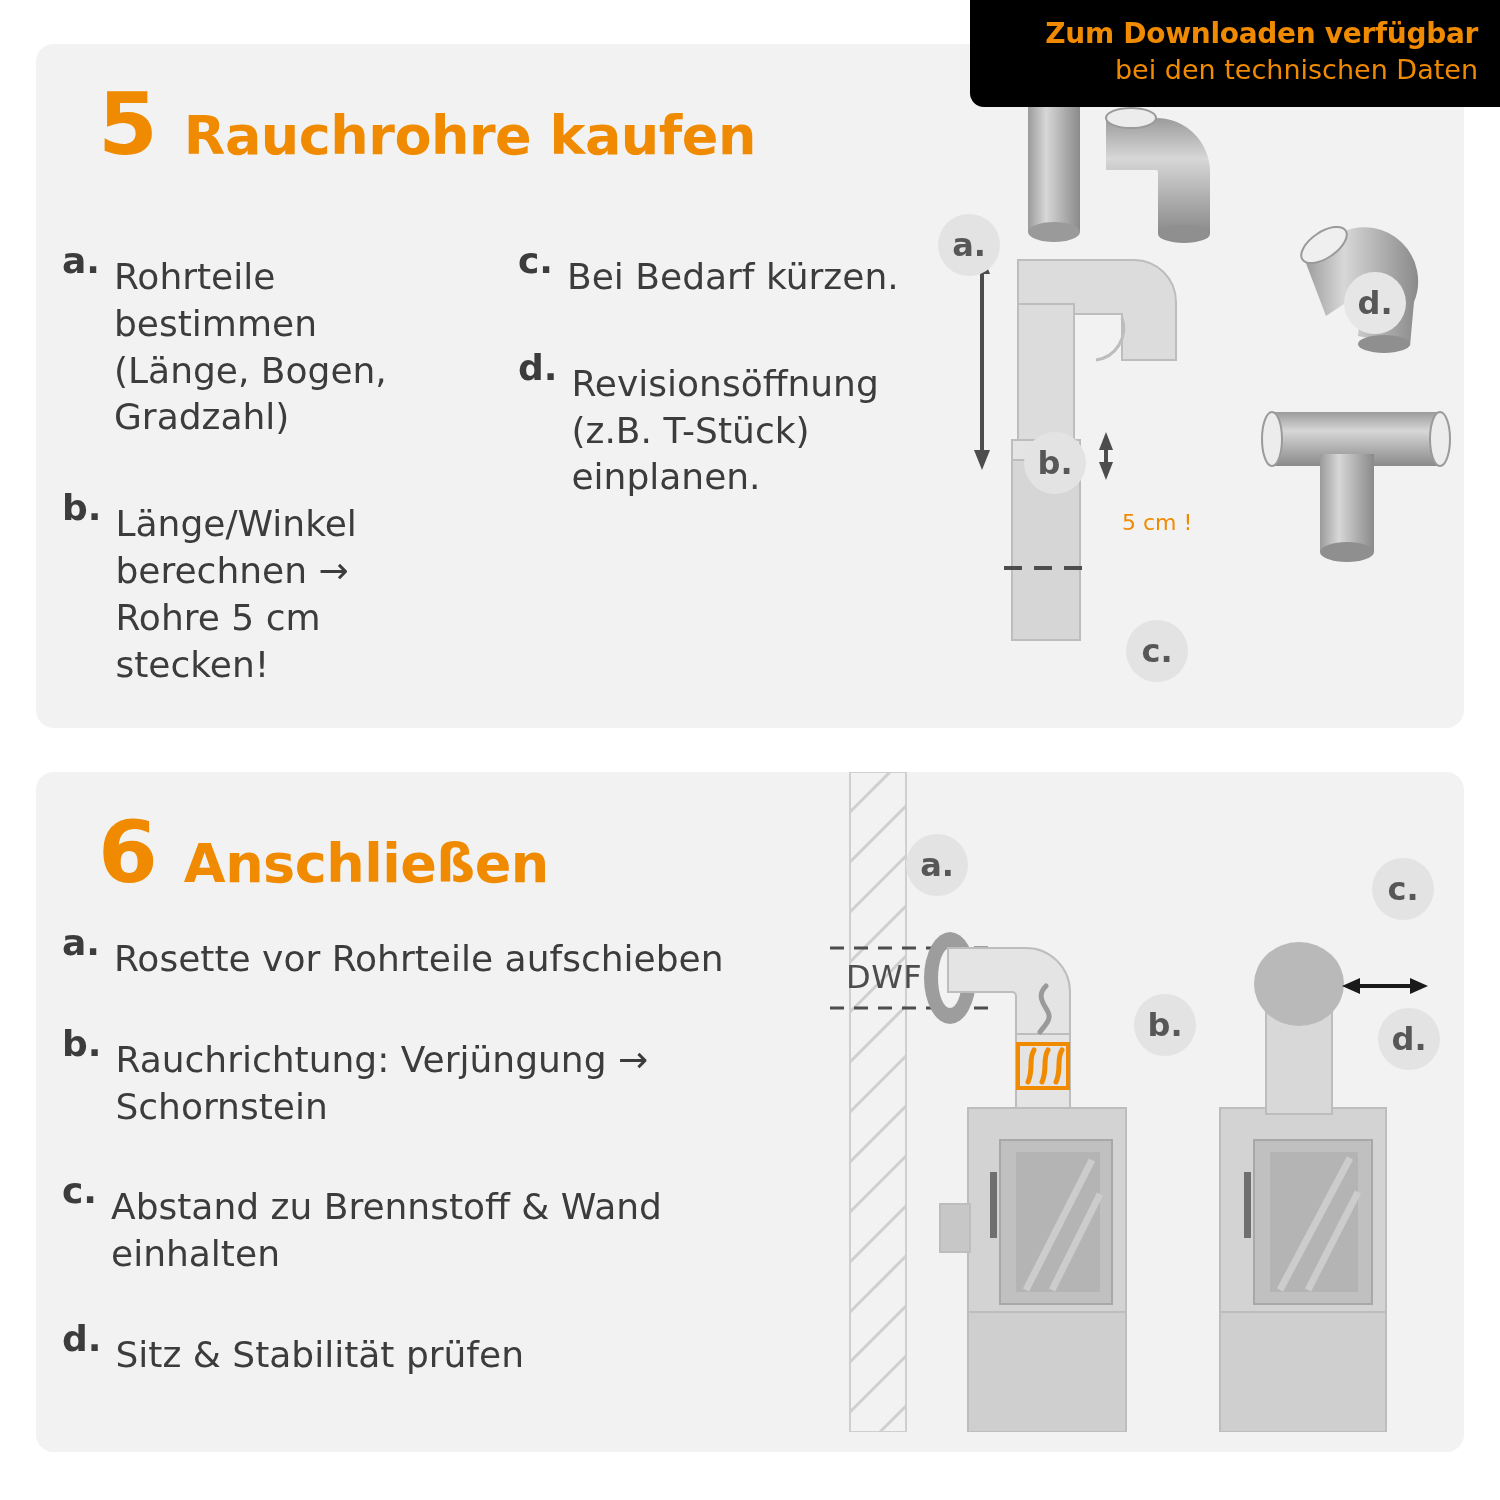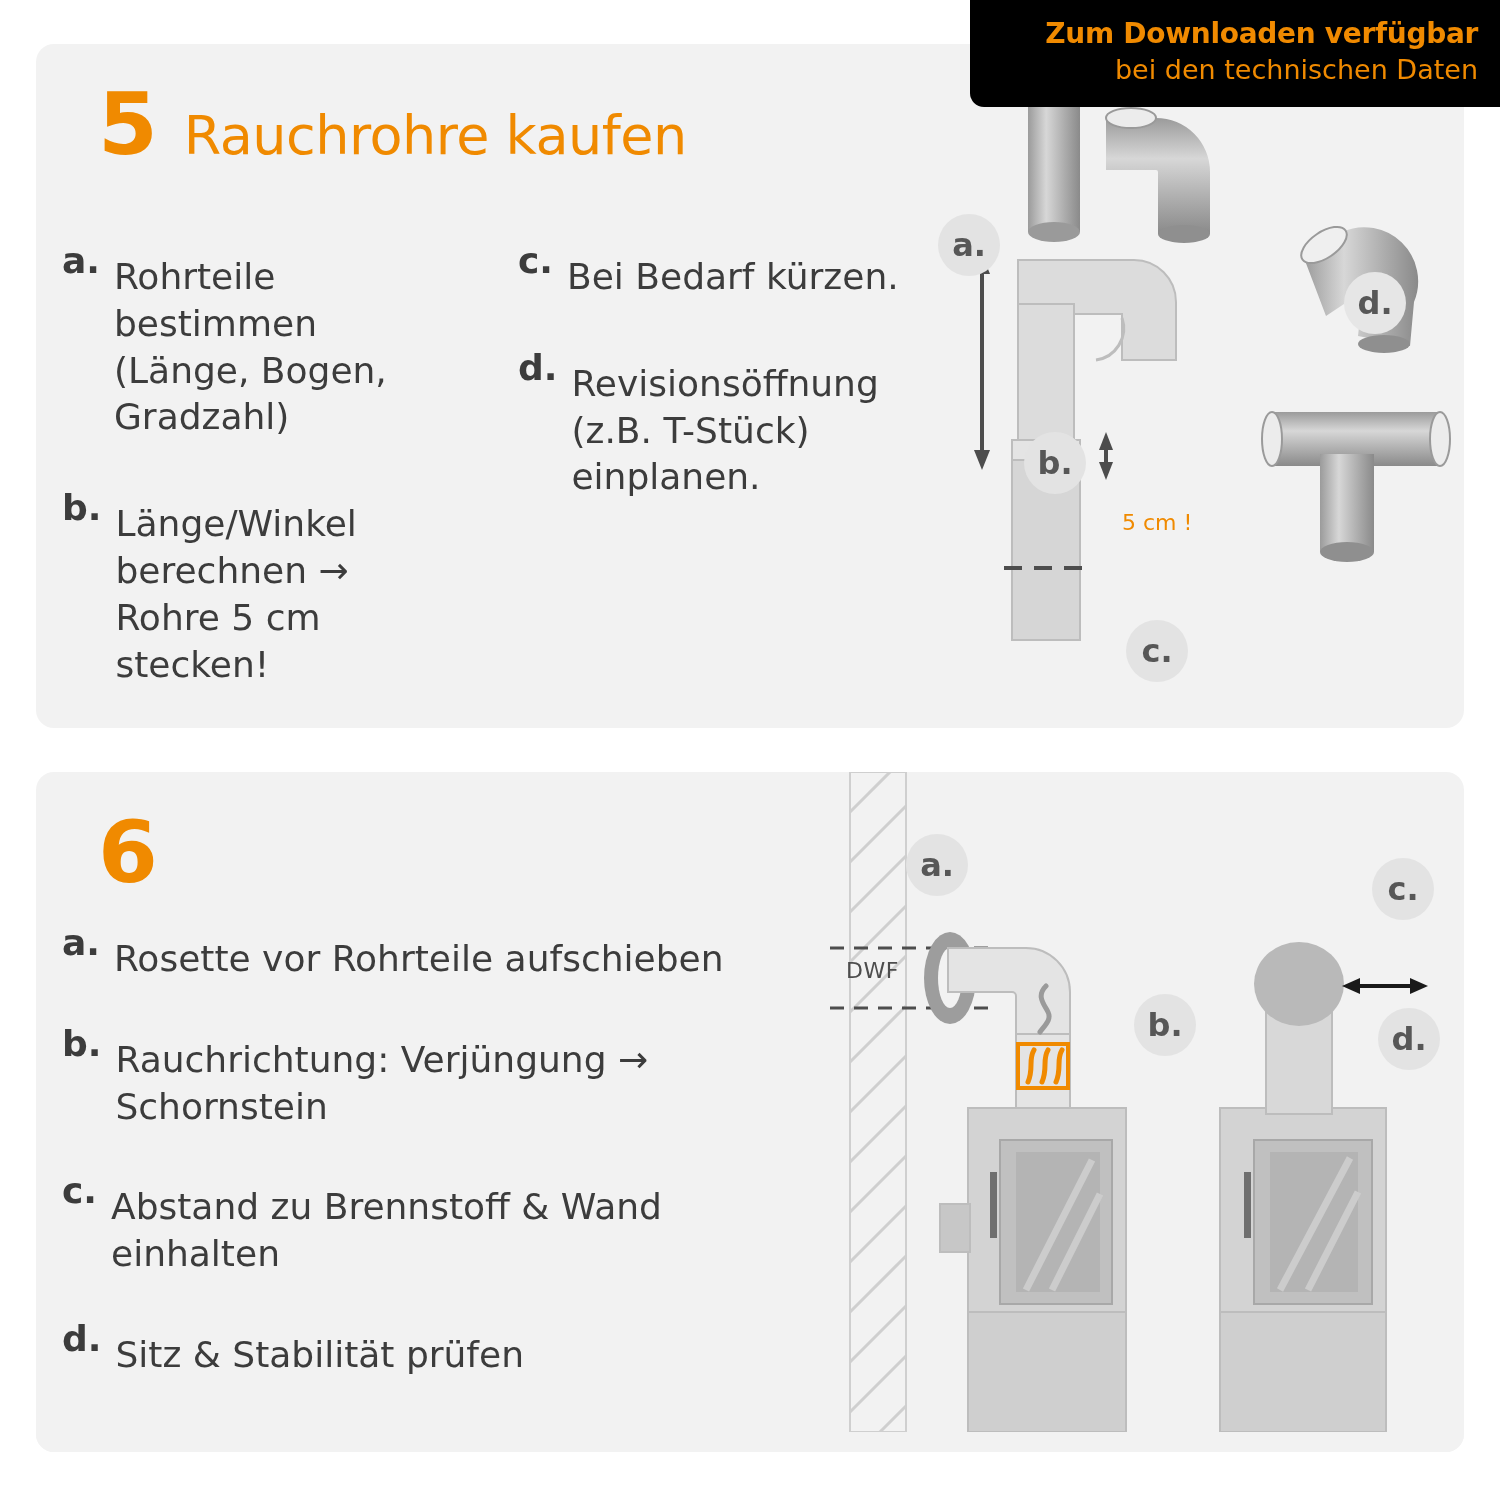--- a/index.html
+++ b/index.html
@@ -67,21 +67,21 @@
   }
   .step-num {
     color: #f08a00;
     font-weight: bold;
     font-size: 86px;
     line-height: 0.9;
     letter-spacing: -2px;
   }
   .step-title {
     color: #f08a00;
-    font-weight: normal;
+    font-weight: bold;
     font-size: 54px;
     line-height: 1;
     letter-spacing: -0.5px;
   }
 
   
   .bullets {
     position: absolute;
     display: flex;
   }
@@ -139,21 +139,21 @@
     position: absolute;
     color: #f08a00;
     font-weight: normal;
     font-size: 22px;
     white-space: nowrap;
     z-index: 12;
   }
   .dwf-label {
     position: absolute;
     color: #4d4d4d;
-    font-size: 22px;
+    font-size: 32px;
     letter-spacing: 0.5px;
     z-index: 12;
   }
   .bottom-strip {
     position: absolute;
     left: 36px;
     top: 1432px;
     width: 1428px;
     height: 20px;
     background: #f2f2f2;
@@ -269,20 +269,21 @@
     <div class="marker" style="left:38px; top:154px;">a.</div>
     <div class="marker" style="left:124px; top:372px;">b.</div>
     <div class="marker" style="left:226px; top:560px;">c.</div>
     <div class="marker on-white" style="left:444px; top:212px;">d.</div>
     <div class="dim-label" style="left:222px; top:450px;">5 cm !</div>
   </div>
 
   <div class="card" id="card-6">
     <div class="card-head">
       <div class="step-num">6</div>
+      <div class="step-title">Anschließen</div>
     </div>
   </div>
 
   <div class="bullets" id="card6-bullets">
     <div class="bullet">
       <div class="key">a.</div>
       <div class="txt">Rosette vor Rohrteile aufschieben</div>
     </div>
     <div class="bullet">
       <div class="key">b.</div>

